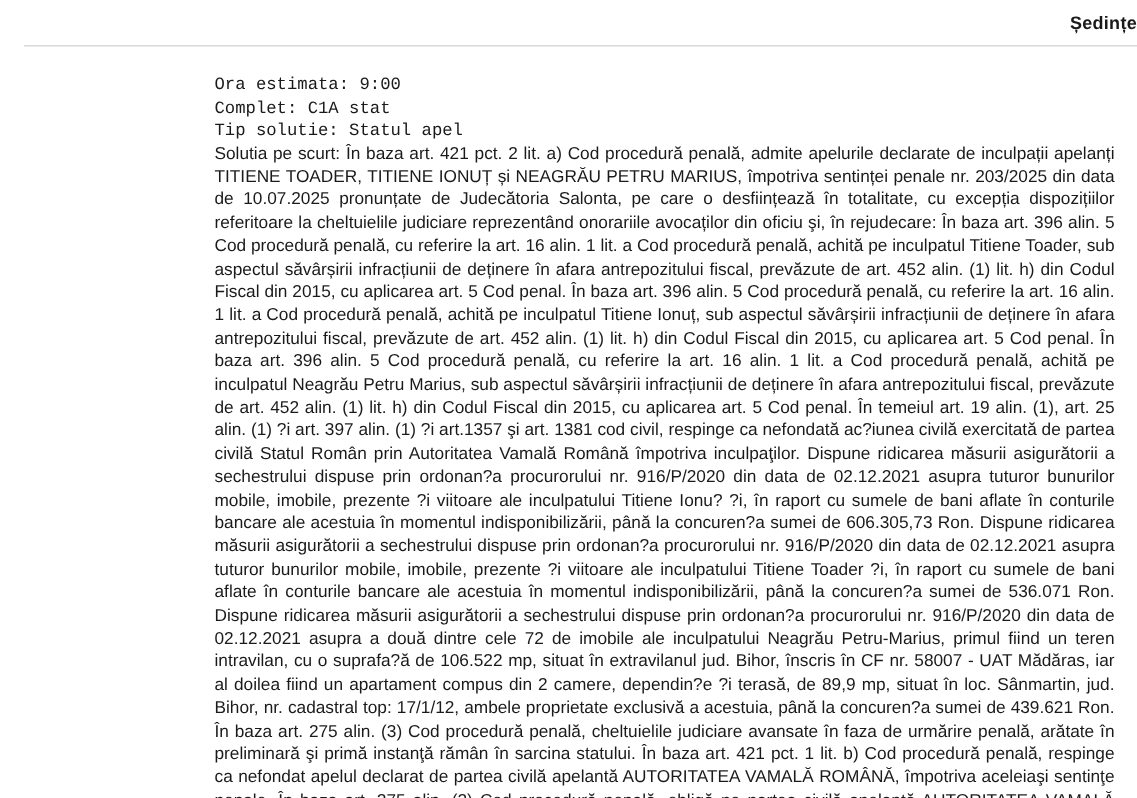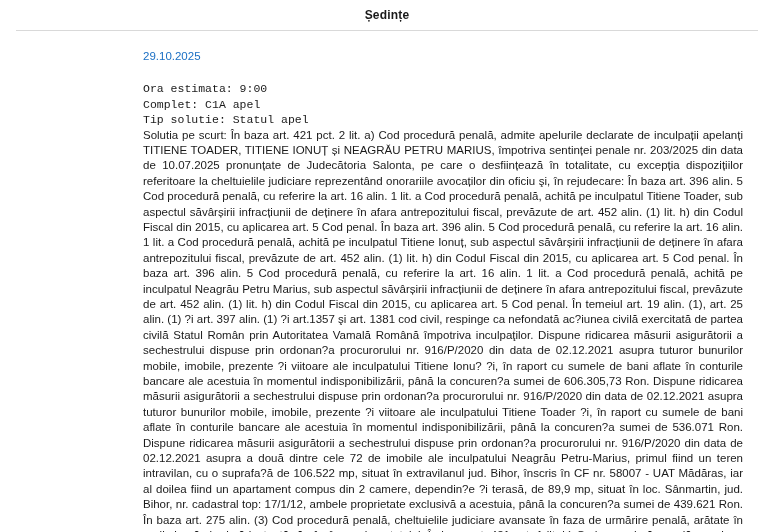--- a/index.html
+++ b/index.html
@@ -17,21 +17,21 @@
   .page {
     position: relative;
     width: 758px;
     height: 532px;
     background: #ffffff;
   }
   .header {
     height: 30px;
     display: flex;
     align-items: center;
-    justify-content: center;
+    justify-content: flex-end;
     border-bottom: 1px solid #d9d9d9;
     background: #ffffff;
     margin-left: 16px;
   }
   .header-title {
     font-size: 12px;
     font-weight: bold;
     color: #1a1a1a;
     letter-spacing: 0.2px;
   }
@@ -67,24 +67,23 @@
 
 <div class="page">
 
   <div class="header">
     <span class="header-title">Ședințe</span>
   </div>
 
   <div class="content">
     <div class="body-block">
 
-      <div class="date-line">29.10.2025</div>
 
       <div class="meta-line">Ora estimata: 9:00</div>
-      <div class="meta-line">Complet: C1A apel</div>
+      <div class="meta-line">Complet: C1A stat</div>
       <div class="meta-line">Tip solutie: Statul apel</div>
 
       <div class="solution-block">Solutia pe scurt: În baza art. 421 pct. 2 lit. a) Cod procedură penală, admite apelurile declarate de inculpații apelanți TITIENE TOADER, TITIENE IONUȚ și NEAGRĂU PETRU MARIUS, împotriva sentinței penale nr. 203/2025 din data de 10.07.2025 pronunțate de Judecătoria Salonta, pe care o desființează în totalitate, cu excepția dispozițiilor referitoare la cheltuielile judiciare reprezentând onorariile avocaților din oficiu şi, în rejudecare: În baza art. 396 alin. 5 Cod procedură penală, cu referire la art. 16 alin. 1 lit. a Cod procedură penală, achită pe inculpatul Titiene Toader, sub aspectul săvârșirii infracțiunii de deținere în afara antrepozitului fiscal, prevăzute de art. 452 alin. (1) lit. h) din Codul Fiscal din 2015, cu aplicarea art. 5 Cod penal. În baza art. 396 alin. 5 Cod procedură penală, cu referire la art. 16 alin. 1 lit. a Cod procedură penală, achită pe inculpatul Titiene Ionuț, sub aspectul săvârșirii infracțiunii de deținere în afara antrepozitului fiscal, prevăzute de art. 452 alin. (1) lit. h) din Codul Fiscal din 2015, cu aplicarea art. 5 Cod penal. În baza art. 396 alin. 5 Cod procedură penală, cu referire la art. 16 alin. 1 lit. a Cod procedură penală, achită pe inculpatul Neagrău Petru Marius, sub aspectul săvârșirii infracțiunii de deținere în afara antrepozitului fiscal, prevăzute de art. 452 alin. (1) lit. h) din Codul Fiscal din 2015, cu aplicarea art. 5 Cod penal. În temeiul art. 19 alin. (1), art. 25 alin. (1) ?i art. 397 alin. (1) ?i art.1357 şi art. 1381 cod civil, respinge ca nefondată ac?iunea civilă exercitată de partea civilă Statul Român prin Autoritatea Vamală Română împotriva inculpaţilor. Dispune ridicarea măsurii asigurătorii a sechestrului dispuse prin ordonan?a procurorului nr. 916/P/2020 din data de 02.12.2021 asupra tuturor bunurilor mobile, imobile, prezente ?i viitoare ale inculpatului Titiene Ionu? ?i, în raport cu sumele de bani aflate în conturile bancare ale acestuia în momentul indisponibilizării, până la concuren?a sumei de 606.305,73 Ron. Dispune ridicarea măsurii asigurătorii a sechestrului dispuse prin ordonan?a procurorului nr. 916/P/2020 din data de 02.12.2021 asupra tuturor bunurilor mobile, imobile, prezente ?i viitoare ale inculpatului Titiene Toader ?i, în raport cu sumele de bani aflate în conturile bancare ale acestuia în momentul indisponibilizării, până la concuren?a sumei de 536.071 Ron. Dispune ridicarea măsurii asigurătorii a sechestrului dispuse prin ordonan?a procurorului nr. 916/P/2020 din data de 02.12.2021 asupra a două dintre cele 72 de imobile ale inculpatului Neagrău Petru-Marius, primul fiind un teren intravilan, cu o suprafa?ă de 106.522 mp, situat în extravilanul jud. Bihor, înscris în CF nr. 58007 - UAT Mădăras, iar al doilea fiind un apartament compus din 2 camere, dependin?e ?i terasă, de 89,9 mp, situat în loc. Sânmartin, jud. Bihor, nr. cadastral top: 17/1/12, ambele proprietate exclusivă a acestuia, până la concuren?a sumei de 439.621 Ron. În baza art. 275 alin. (3) Cod procedură penală, cheltuielile judiciare avansate în faza de urmărire penală, arătate în preliminară şi primă instanţă rămân în sarcina statului. În baza art. 421 pct. 1 lit. b) Cod procedură penală, respinge ca nefondat apelul declarat de partea civilă apelantă AUTORITATEA VAMALĂ ROMÂNĂ, împotriva aceleiaşi sentinţe penale. În baza art. 275 alin. (2) Cod procedură penală, obligă pe partea civilă apelantă AUTORITATEA VAMALĂ ROMÂNĂ la plata sumei de 400 lei, cheltuieli judiciare în favoarea statului în apel, urmând ca, în baza art. 275 alin. (3) Cod procedură penală, restul cheltuielilor judiciare avansate de stat în apel să rămână în sarcina acestuia. DEFINITIVĂ. Pronun?ată azi, 29.10.2025, prin punerea deciziei la dispozi?ia părților şi a procurorului, prin intermediul grefei instan?ei.</div>
 
     </div>
   </div>
 
 </div>
 
 </body></html>

